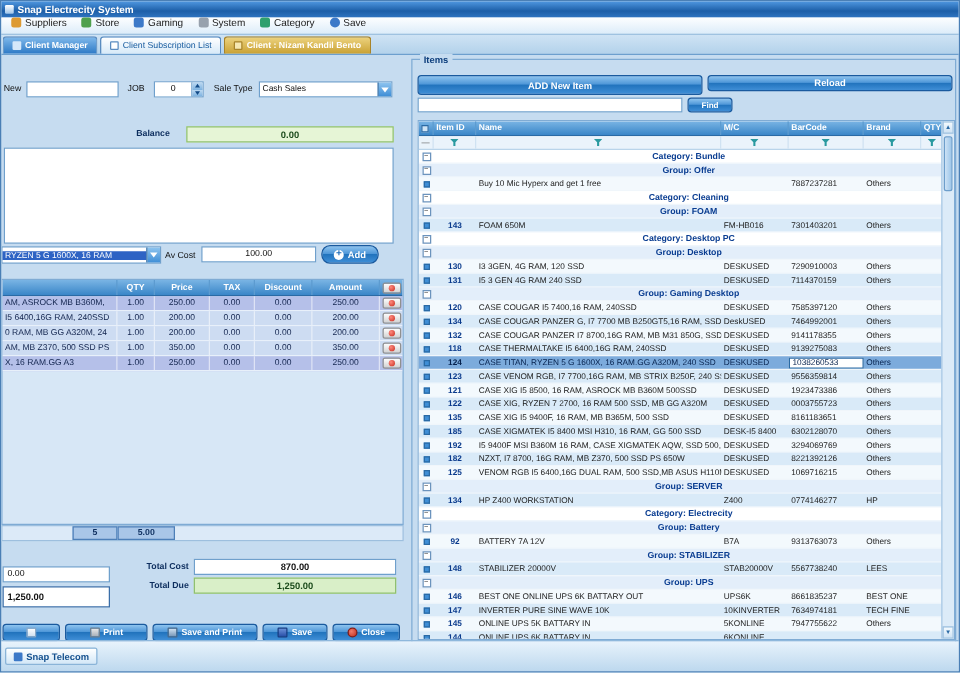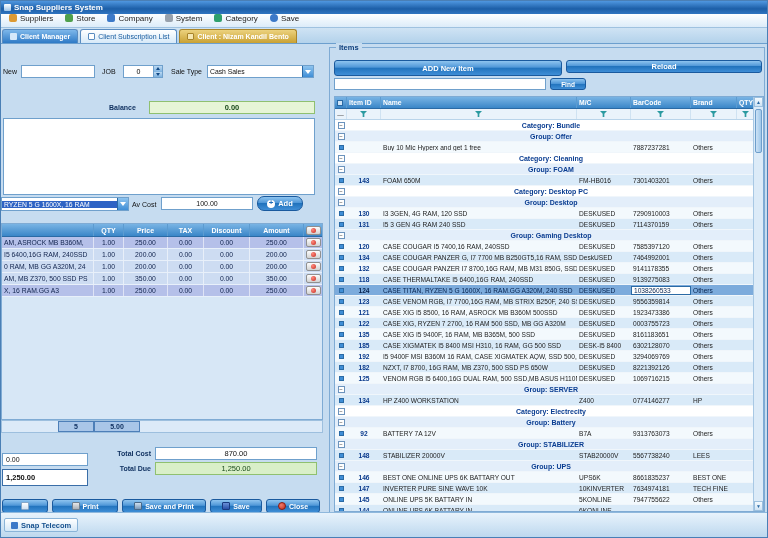--- a/index.html
+++ b/index.html
@@ -72,21 +72,21 @@
 .foot-cell{position:absolute;top:0;height:11px;background:#a9c6e8;border:1px solid #4d7fb8;font-size:7px;font-weight:bold;color:#0d2e5e;display:flex;align-items:center;justify-content:center}
 #foot-qty{left:56px;width:36px}
 #foot-amt{left:92px;width:46px}
 
 
 #paid-field{position:absolute;left:1px;top:409px;width:86px;height:13px;background:#fff;border:1px solid #6fa0cc;font-size:7px;display:flex;align-items:center;padding-left:3px;color:#111}
 #due-field{position:absolute;left:1px;top:425px;width:86px;height:17px;background:#fff;border:1px solid #3a6ea8;font-size:7.5px;font-weight:bold;display:flex;align-items:center;padding-left:3px;color:#111}
 #totals-rows{position:absolute;left:90px;top:402px;width:226px}
 .total-row{display:flex;height:15px;align-items:center}
 .total-label{width:64px;text-align:right;font-size:7px;font-weight:bold;color:#0d2e5e;padding-right:4px;white-space:nowrap}
-.total-value{flex:1;height:13px;background:#fff;border:1px solid #6fa0cc;font-size:7.5px;font-weight:normal;color:#111;display:flex;align-items:center;justify-content:center}
+.total-value{flex:1;height:13px;background:#fff;border:1px solid #6fa0cc;font-size:7.5px;font-weight:bold;color:#111;display:flex;align-items:center;justify-content:center}
 .total-green{background:#d9efc8;border-color:#8fc070;color:#1a4a1a}
 
 
 #btn-row{position:absolute;left:0;top:455px;width:318px;display:flex;gap:4px;padding-left:1px}
 .bottom-btn{height:14px;display:flex;align-items:center;justify-content:center;gap:3px;font-size:7px;flex-shrink:0}
 .bic{width:8px;height:8px;border-radius:1px;flex-shrink:0}
 .bic-document{background:linear-gradient(#fff,#cfe0f0);border:1px solid #88a8c8}
 .bic-printer{background:linear-gradient(#e8e8e8,#a8b0b8);border:1px solid #70808e}
 .bic-printer-save{background:linear-gradient(#cfe0f0,#7898b8);border:1px solid #4a6a8a}
 .bic-disk{background:linear-gradient(#6a90d8,#2a50a8);border:1px solid #1a3a80}
@@ -132,35 +132,35 @@
 .status-tab{display:flex;align-items:center;gap:3px;height:14px;padding:0 6px;background:linear-gradient(#fff,#d3e7f7);border:1px solid #8ab4d8;border-radius:2px;font-size:7.5px;color:#14508e;font-weight:bold}
 .status-ic{width:7px;height:7px;background:#3c79c8;border-radius:1px}
 </style>
 </head>
 <body>
 
 <div class="app">
 
   <div class="titlebar">
     <span class="title-ic"></span>
-    <span>Snap Suppliers System</span>
+    <span>Snap Electrecity System</span>
   </div>
 
   <div class="menubar" id="menubar">
       <div class="menu-item">
         <span class="mi-ic ic-suppliers"></span>
         <span class="mi-label">Suppliers</span>
       </div>
       <div class="menu-item">
         <span class="mi-ic ic-store"></span>
         <span class="mi-label">Store</span>
       </div>
       <div class="menu-item">
         <span class="mi-ic ic-company"></span>
-        <span class="mi-label">Company</span>
+        <span class="mi-label">Gaming</span>
       </div>
       <div class="menu-item">
         <span class="mi-ic ic-system"></span>
         <span class="mi-label">System</span>
       </div>
       <div class="menu-item">
         <span class="mi-ic ic-reports"></span>
         <span class="mi-label">Category</span>
       </div>
       <div class="menu-item">

